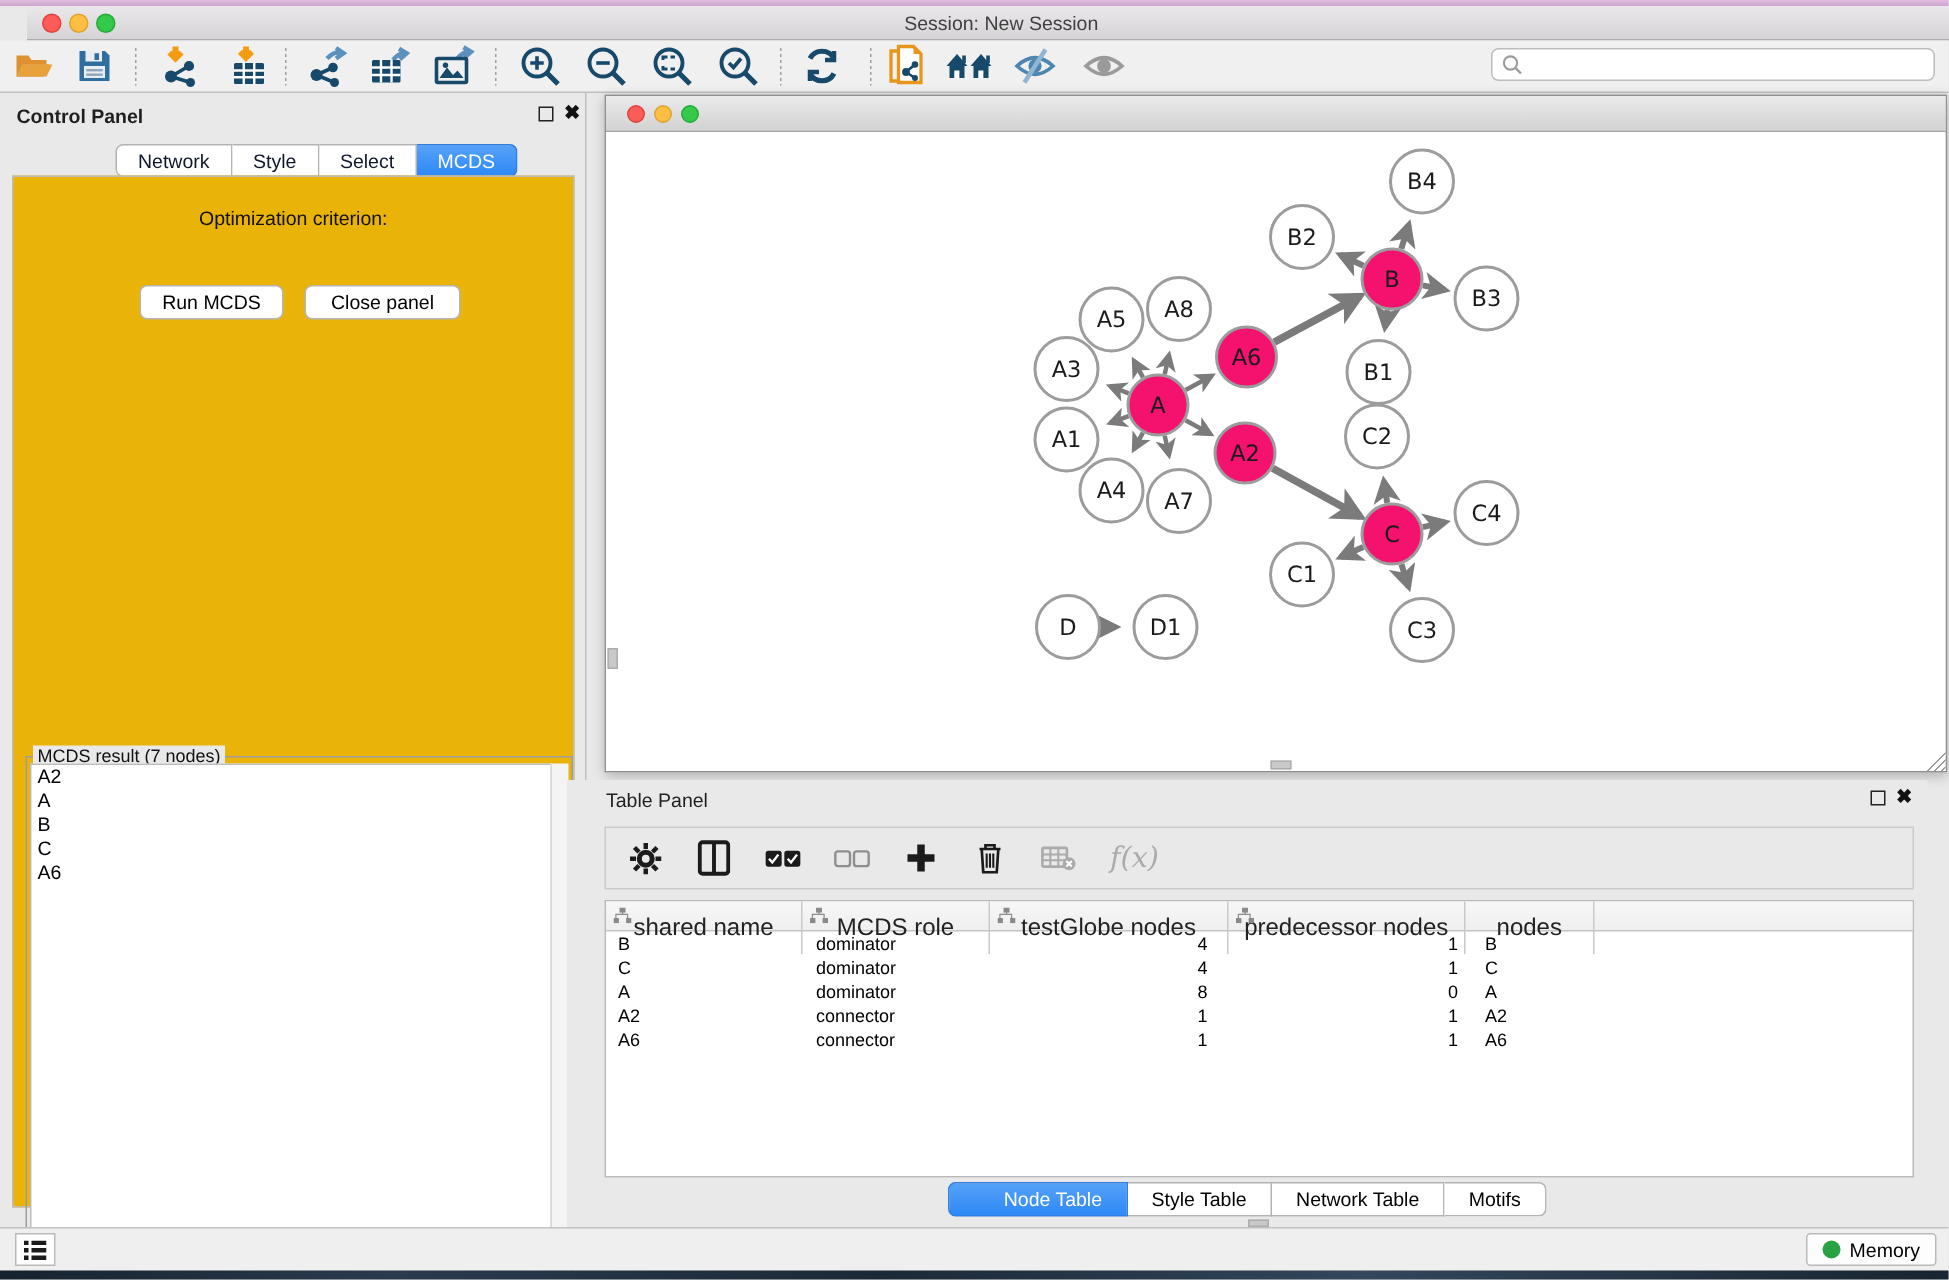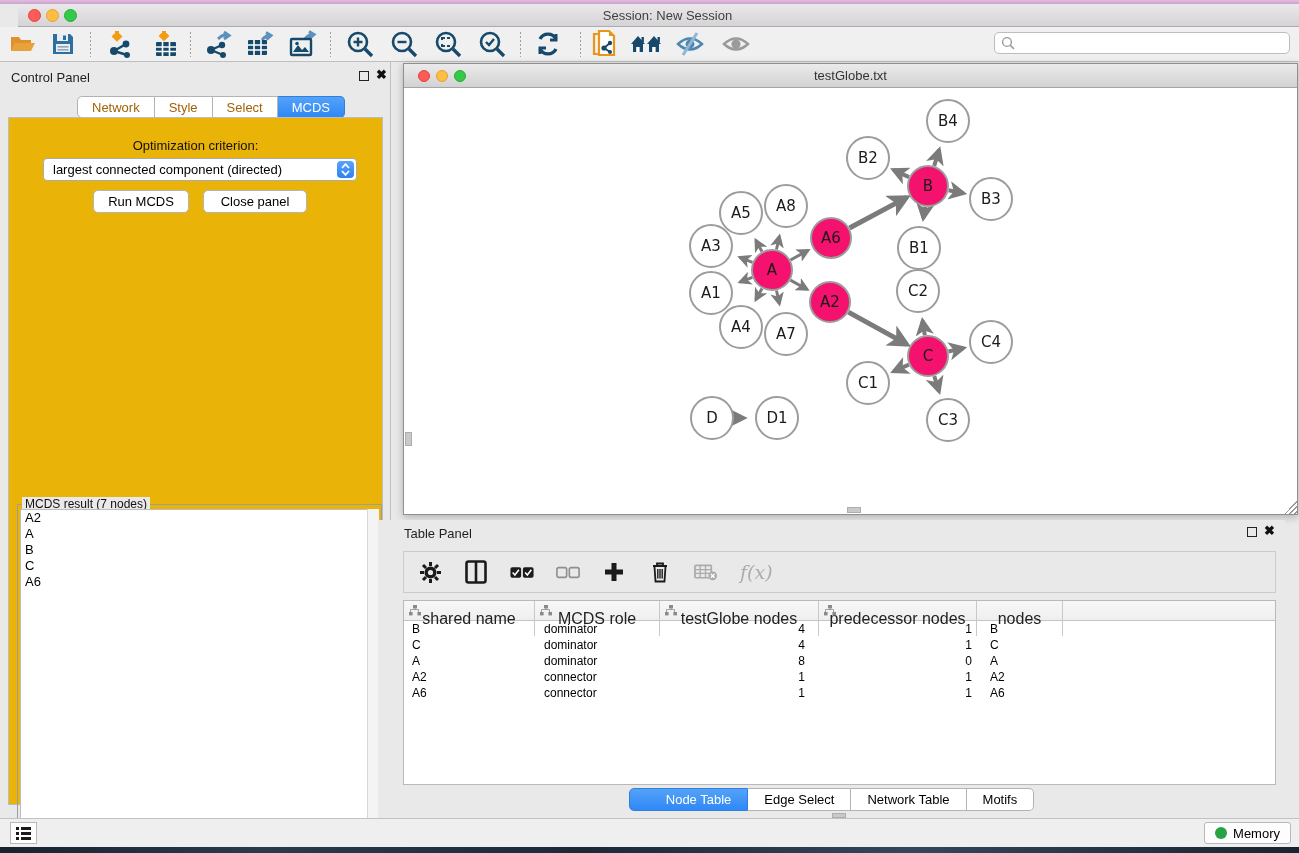--- a/index.html
+++ b/index.html
@@ -25,27 +25,27 @@
     background-size:1px 4px; }
   #search-box { position:absolute; left:994px; top:5px; width:296px; height:22px;
     background:#FFF; border:1px solid #BDBDBD; border-radius:5px; display:flex;
     align-items:center; padding-left:6px; }
   #search-input { border:none; outline:none; flex:1; font-size:12px; background:transparent; }
 
   
   #control-panel { left:0; top:62px; width:391px; height:756px; background:#E9E9E9;
     border-right:1px solid #C0C0C0; }
   #cp-header { position:absolute; left:0; top:0; width:100%; height:28px; }
-  #cp-title { position:absolute; left:11px; top:8px; font-size:13px; color:#1F1F1F; }
+  #cp-title { position:absolute; left:11px; top:8px; font-size:13px; color:#1F1F1F;font-weight:bold; }
   .win-float { position:absolute; top:9px; width:10px; height:10px; border:1.5px solid #222; }
   .win-close { position:absolute; top:5px; font-size:13px; font-weight:bold; color:#111; }
 
   #cp-tabs { position:absolute; left:77px; top:34px; height:22px; display:flex; }
   .cp-tab { height:22px; padding:0 14px; font-size:13px; line-height:21px; background:#FFF;
-    border:1px solid #B3B3B3; border-left:none; color:#a16207; }
+    border:1px solid #B3B3B3; border-left:none; color:#0f172a; }
   .cp-tab:first-child { border-left:1px solid #B3B3B3; border-radius:5px 0 0 5px; }
   .cp-tab:last-child { border-radius:0 5px 5px 0; }
   .cp-tab.active { background:linear-gradient(#55A2F8,#2E88F6); color:#FFF;
     border-color:#2E7FE0; }
 
   #cp-pane { position:absolute; left:8px; top:55px; width:375px; height:688px;
     border:1px solid #BDBDBD; background:#eab308; }
   #opt-label { position:absolute; left:0; width:100%; top:20px; text-align:center;
     font-size:13px; color:#111; }
   #criterion-select { position:absolute; left:34px; top:40px; width:314px; height:23px;
@@ -307,29 +307,20 @@
     <span class="win-close" style="left:376px">✖</span>
   </div>
   <div id="cp-tabs">
       <div class="cp-tab">Network</div>
       <div class="cp-tab">Style</div>
       <div class="cp-tab">Select</div>
       <div class="cp-tab active">MCDS</div>
     </div>
   <div id="cp-pane">
     <div id="opt-label">Optimization criterion:</div>
-    <div id="criterion-select">
-      <span>largest connected component (directed)</span>
-      <span id="criterion-spinner">
-        <svg width="11" height="13" viewBox="0 0 11 13">
-          <path d="M2 5 L5.5 1.2 L9 5" fill="none" stroke="#FFF" stroke-width="1.8"></path>
-          <path d="M2 8 L5.5 11.8 L9 8" fill="none" stroke="#FFF" stroke-width="1.8"></path>
-        </svg>
-      </span>
-    </div>
     <div id="run-btn" class="cp-btn">Run MCDS</div>
     <div id="closepanel-btn" class="cp-btn">Close panel</div>
     <div id="mcds-fieldset">
       <span id="mcds-legend">MCDS result (7 nodes)</span>
       <div id="mcds-list">
           <div class="mcds-item">A2</div>
           <div class="mcds-item">A</div>
           <div class="mcds-item">B</div>
           <div class="mcds-item">C</div>
           <div class="mcds-item">A6</div>
@@ -337,21 +328,20 @@
       <div id="mcds-scroll"></div>
     </div>
   </div>
 </div>
 
 <div id="network-window" class="abs">
   <div id="nw-titlebar">
     <span class="tl" style="left:14px;top:6px;width:12px;height:12px;background:#FC5B57;border:1px solid #E2433F"></span>
     <span class="tl" style="left:32px;top:6px;width:12px;height:12px;background:#FDBE41;border:1px solid #E0A430"></span>
     <span class="tl" style="left:50px;top:6px;width:12px;height:12px;background:#35C949;border:1px solid #23AC35"></span>
-    <div id="nw-title">testGlobe.txt</div>
   </div>
   <div id="nw-canvas">
     <svg id="graph-svg" width="893" height="425">
         <defs>
           <marker id="arw" viewBox="0 0 10 10" refX="8" refY="5" markerWidth="4.6" markerHeight="4.6" orient="auto">
             <path d="M0,0 L10,5 L0,10 L2.6,5 z" fill="#7B7B7B"></path>
           </marker>
         </defs>
         <line x1="357.96678911489033" y1="162.55183804995966" x2="351.8109303542095" y2="151.2330009738691" stroke="#7B7B7B" stroke-width="3" marker-end="url(#arw)"></line>
         <line x1="372.4876344549141" y1="160.4850996346785" x2="375.3753967570316" y2="147.2839005392841" stroke="#7B7B7B" stroke-width="3" marker-end="url(#arw)"></line>
@@ -608,21 +598,21 @@
           <div class="td c1" style="width: 125px;">connector</div>
           <div class="td c2" style="width: 159px;">1</div>
           <div class="td c3" style="width: 158px;">1</div>
           <div class="td c4" style="width: 86px;">A6</div>
         </div>
       </div>
   </div>
 
   <div id="tp-tabs">
       <div class="tp-tab active">Node Table</div>
-      <div class="tp-tab">Edge Select</div>
+      <div class="tp-tab">Style Table</div>
       <div class="tp-tab">Network Table</div>
       <div class="tp-tab">Motifs</div>
     </div>
   <div id="tp-hscroll"></div>
 </div>
 
 <div id="statusbar" class="abs">
   <div id="list-btn">
     <svg width="15" height="13" viewBox="0 0 15 13">
       <g fill="#1B1B1B">

